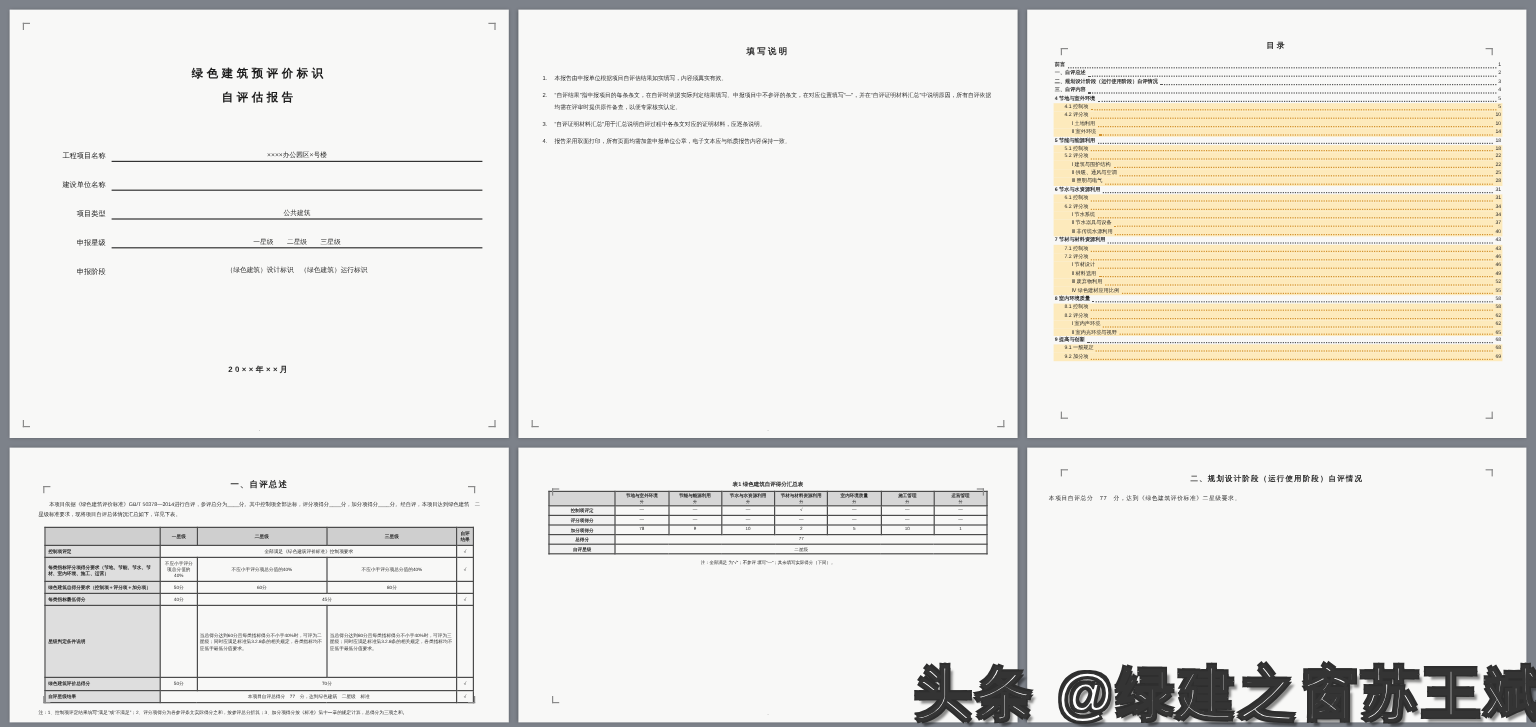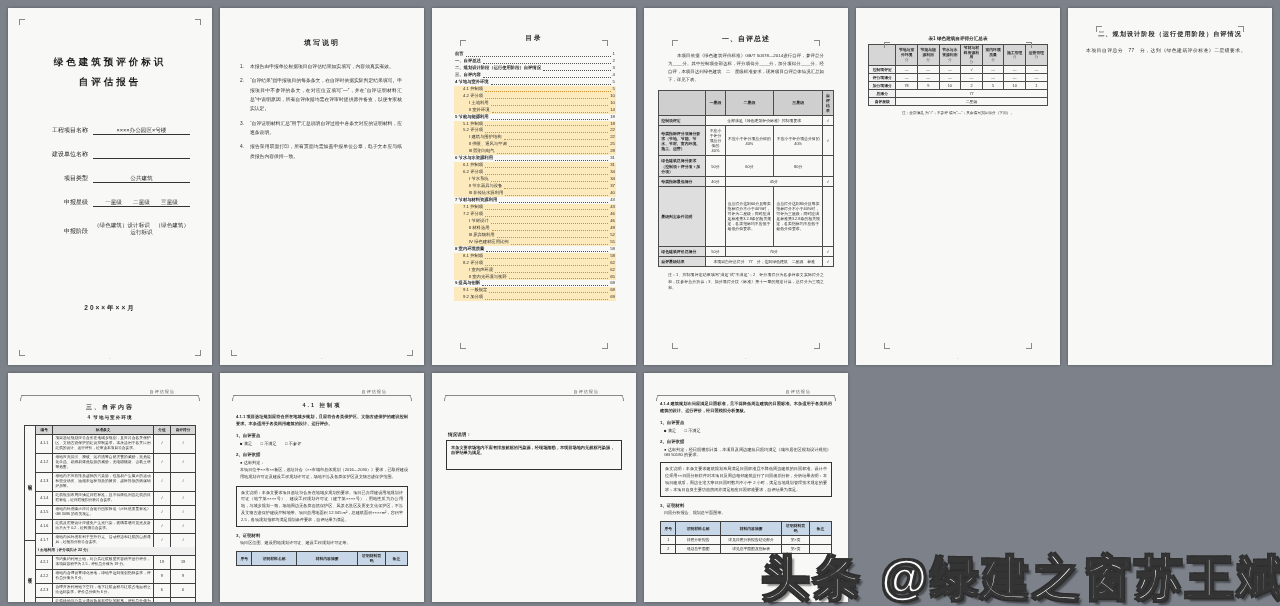--- a/index.html
+++ b/index.html
@@ -1,18 +1,18 @@
 <!DOCTYPE html>
 <html><head>
 <meta charset="utf-8">
 <style>
   html,body{margin:0;padding:0;background:#7d828a;}
   *{box-sizing:border-box;font-family:"Liberation Sans",sans-serif;}
   .canvas{position:relative;width:1280px;height:606px;background:#7d828a;overflow:hidden;
-    display:grid;grid-template-columns:repeat(6,1fr);grid-template-rows:357px 229px;
+    display:grid;grid-template-columns:repeat(3,1fr);grid-template-rows:357px 229px;
     gap:8px;padding:8px 8px 4px 8px;}
   .page{position:relative;background:#f8f8f7;overflow:hidden;color:#2b2b2b;
     box-shadow:0 0 3px rgba(0,0,0,.35);}
   
   .cm{position:absolute;width:6px;height:6px;border:0 solid #8a8a8a;}
   .cm.tl{left:11px;top:11px;border-left-width:1px;border-top-width:1px;}
   .cm.tr{right:11px;top:11px;border-right-width:1px;border-top-width:1px;}
   .cm.bl{left:11px;bottom:9px;border-left-width:1px;border-bottom-width:1px;}
   .cm.br{right:11px;bottom:9px;border-right-width:1px;border-bottom-width:1px;}
   .pgdot{position:absolute;bottom:4px;left:50%;transform:translateX(-50%);font-size:4px;color:#555;}

